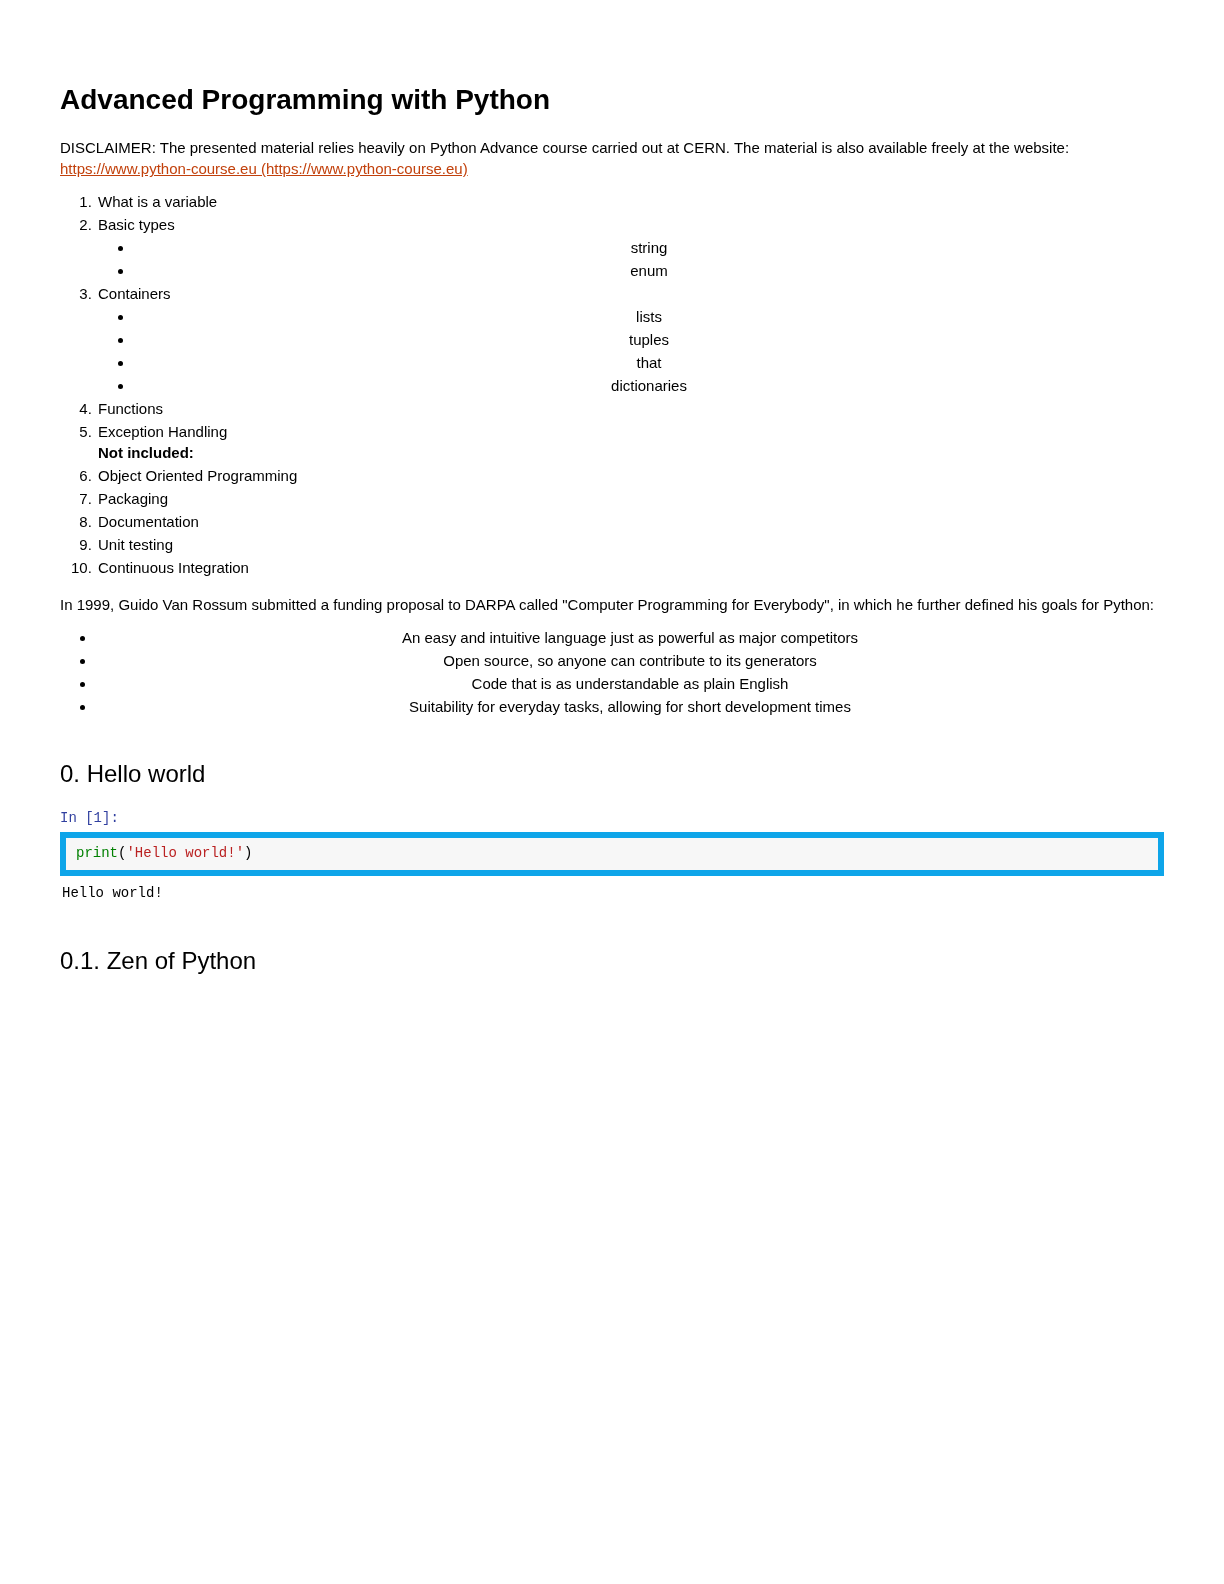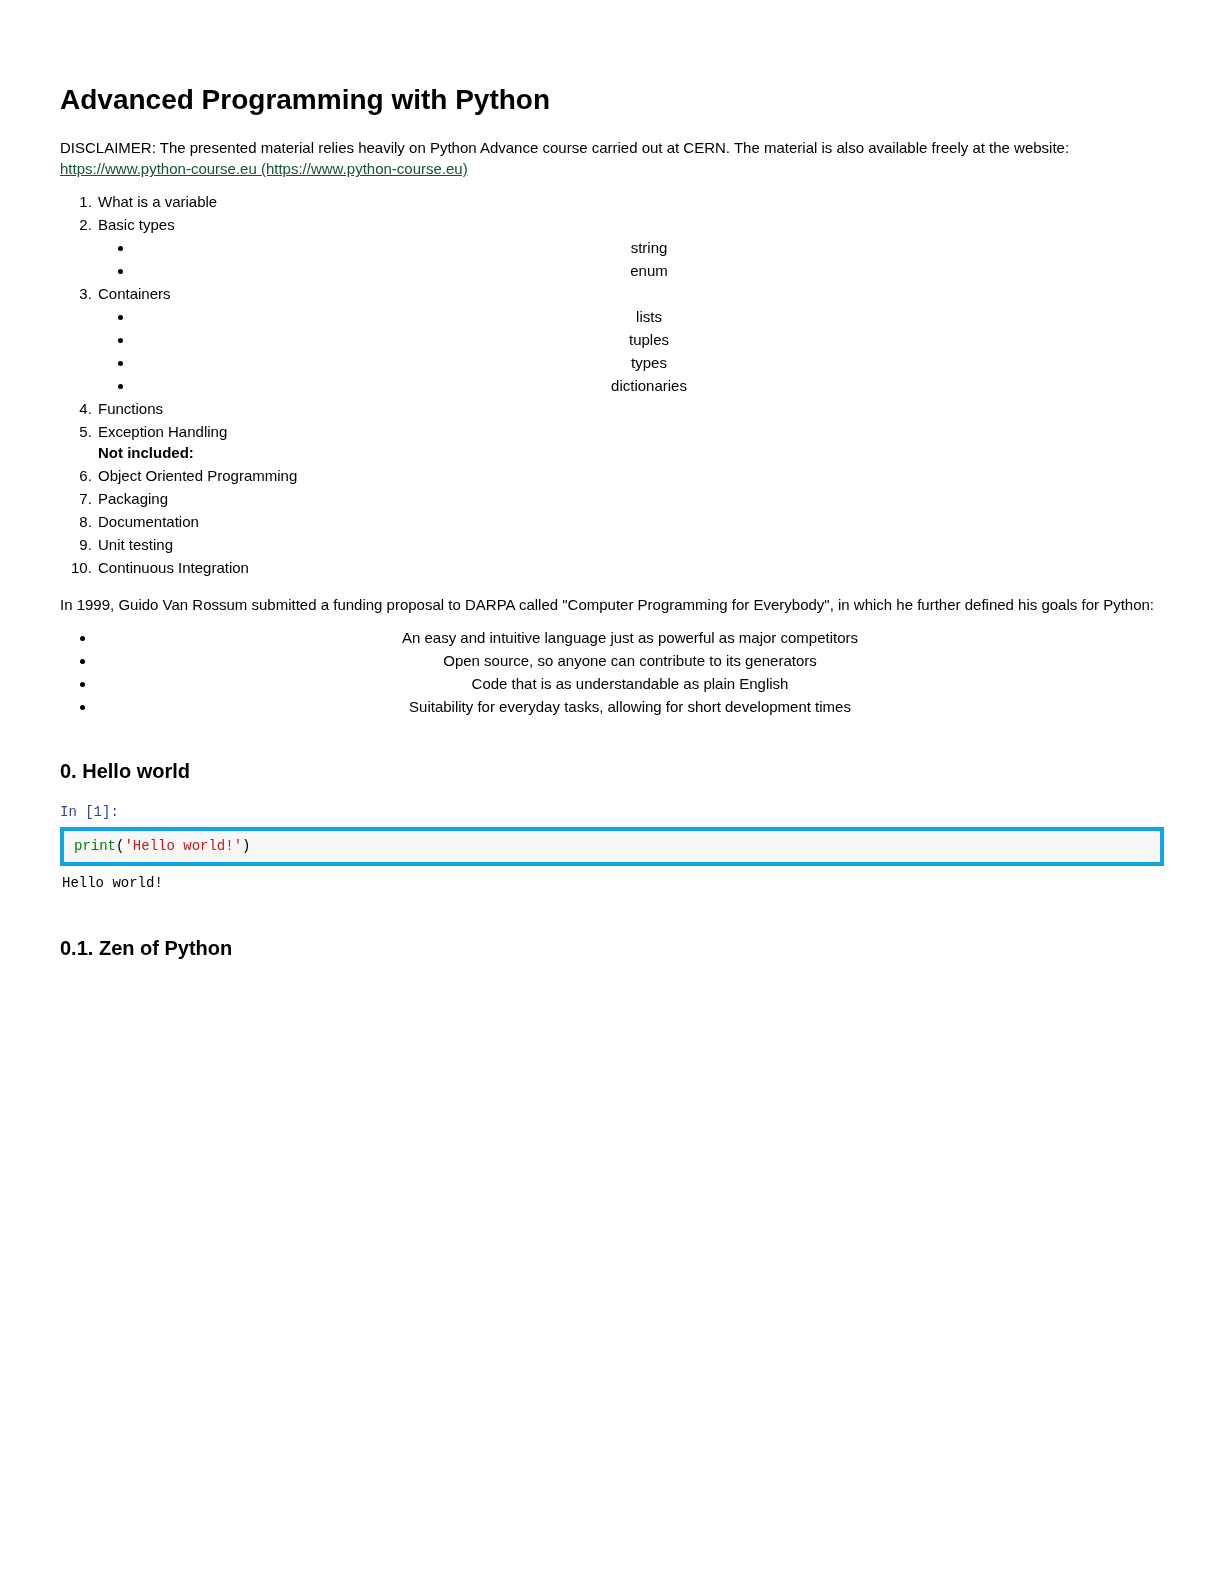--- a/index.html
+++ b/index.html
@@ -12,26 +12,26 @@
       margin: 0;
       padding: 80px 60px;
       width: 1224px;
     }
     h1 {
       font-size: 28px;
       font-weight: bold;
       margin: 0 0 18px 0;
     }
     h2 {
-      font-size: 20px;
-      font-weight: bold;
+      font-size: 24px;
+      font-weight: normal;
       margin: 40px 0 18px 0;
     }
     p { margin: 0 0 12px 0; }
-    a { color: #14532d; }
+    a { color: #c2410c; }
     ol {
       margin: 8px 0 16px 0;
       padding-left: 36px;
     }
     ol > li { margin: 2px 0; padding-left: 2px; }
     ul {
       margin: 2px 0 2px 0;
       padding-left: 36px;
       list-style-type: disc;
     }
@@ -40,21 +40,21 @@
     .cell {
       margin-top: 10px;
     }
     .prompt {
       font-family: "Courier New", monospace;
       font-size: 14px;
       color: #303f9f;
       margin-bottom: 4px;
     }
     .code-input {
-      border: 4px solid #0ea5e9;
+      border: 6px solid #0ea5e9;
       background: #f7f7f7;
       padding: 6px 10px;
       font-family: "Courier New", monospace;
       font-size: 14px;
       white-space: pre;
     }
     .code-input .fn { color: #008000; }
     .code-input .str { color: #ba2121; }
     .code-output {
       font-family: "Courier New", monospace;
@@ -77,21 +77,21 @@
   <li><span>Basic types</span>
     <ul>
       <li>string</li>
       <li>enum</li>
     </ul>
   </li>
   <li><span>Containers</span>
     <ul>
       <li>lists</li>
       <li>tuples</li>
-      <li>types</li>
+      <li>that</li>
       <li>dictionaries</li>
     </ul>
   </li>
   <li><span>Functions</span>
   </li>
   <li><span>Exception Handling</span>
     <div class="not-included">Not included:</div>
   </li>
   <li><span>Object Oriented Programming</span></li>
   <li><span>Packaging</span></li>

